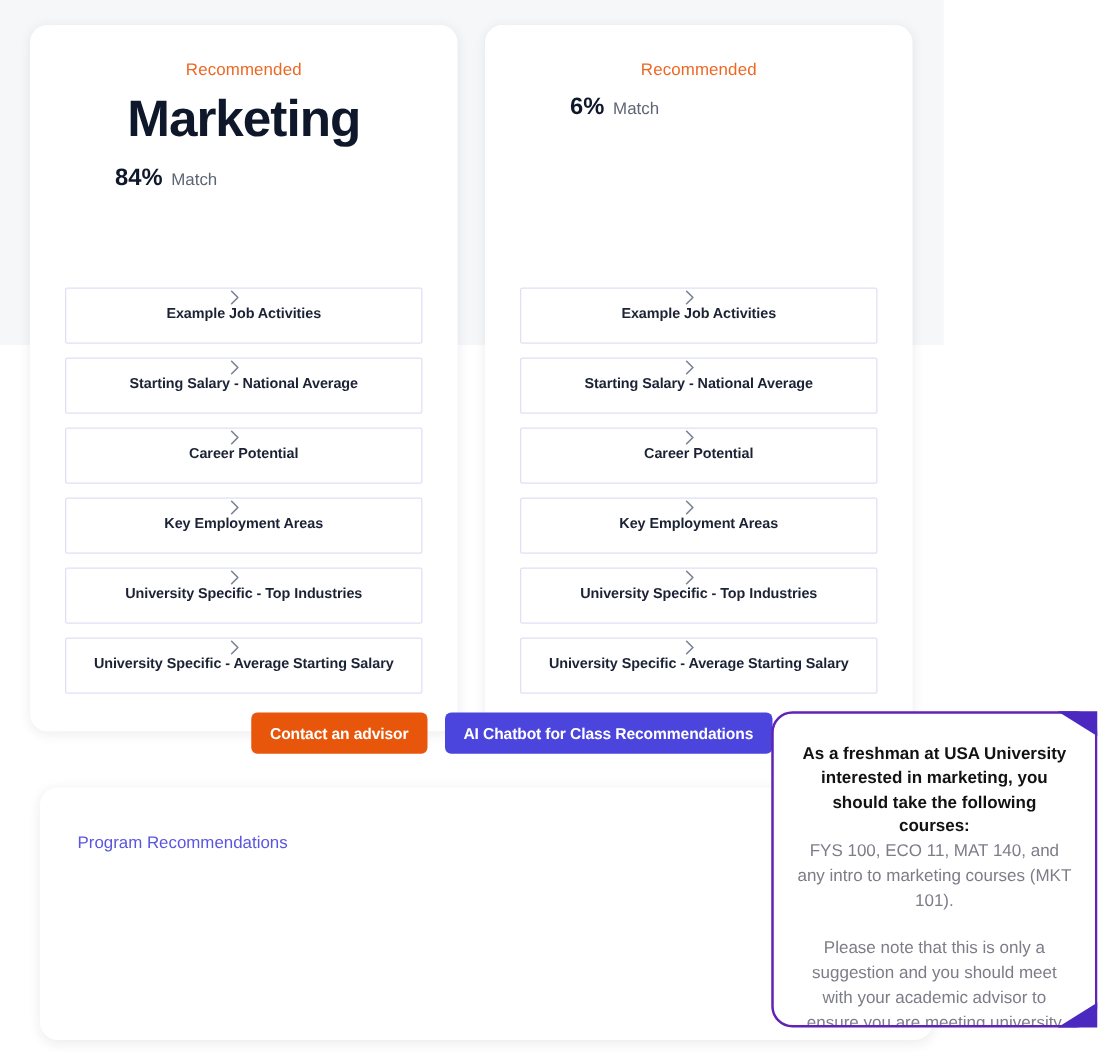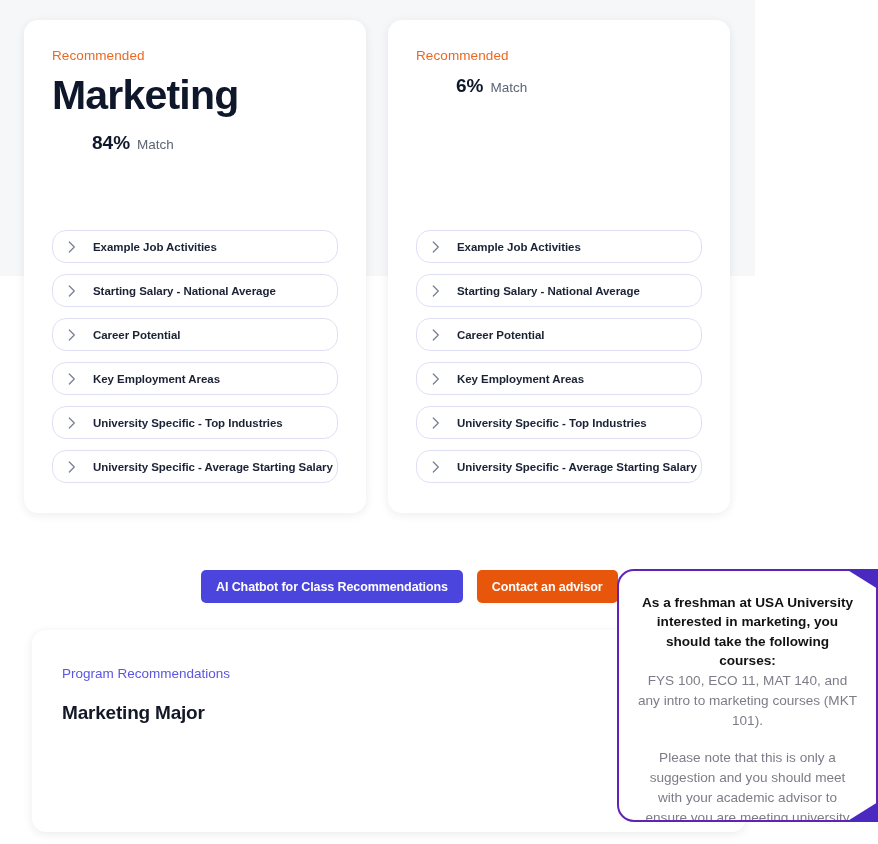--- a/index.html
+++ b/index.html
@@ -29,20 +29,21 @@
   }
 
   
   .cards-row {
     position: absolute;
     left: 24px;
     top: 20px;
     width: 720px;
     display: flex;
     gap: 22px;
+    text-align: center;
   }
 
   .major-card {
     width: 342px;
     background: #ffffff;
     border-radius: 14px;
     box-shadow: 0 2px 10px rgba(22, 28, 45, 0.08);
     padding: 28px 28px 30px 28px;
     display: flex;
     flex-direction: column;
@@ -83,28 +84,29 @@
 
   .accordion {
     margin-top: auto;
     padding-top: 26px;
     display: flex;
     flex-direction: column;
     gap: 11px;
   }
 
   .acc-item {
-    height: 33px;
+    height: 45px;
     border: 1px solid #dfe0f5;
-    border-radius: 14px;
+    border-radius: 2px;
     background: #ffffff;
     display: flex;
     align-items: center;
     padding: 0 12px;
     cursor: pointer;
+    flex-direction: column;
   }
   .acc-item .chev {
     width: 14px;
     height: 14px;
     flex: 0 0 14px;
     margin-right: 14px;
     display: flex;
     align-items: center;
     justify-content: center;
     color: #7b8293;
@@ -350,27 +352,26 @@
               </svg>
             </span>
           <span class="acc-label">University Specific - Average Starting Salary</span>
         </div>
       </div>
     </div>
 
   </div>
 
   <div class="btn-row">
+    <button class="btn btn-orange">Contact an advisor</button>
     <button class="btn btn-indigo">AI Chatbot for Class Recommendations</button>
-    <button class="btn btn-orange">Contact an advisor</button>
   </div>
 
   <div class="prog-panel">
     <div class="prog-kicker">Program Recommendations</div>
-    <div class="prog-title">Marketing Major</div>
   </div>
 
   <div class="bubble-wrap">
     <div class="bubble">
       <div class="bubble-q">As a freshman at USA University interested in marketing, you should take the following courses:</div>
       <div class="bubble-a">FYS 100, ECO 11, MAT 140, and any intro to marketing courses (MKT 101).</div>
       <div class="bubble-gap"></div>
       <div class="bubble-a">Please note that this is only a suggestion and you should meet with your academic advisor to ensure you are meeting university guidelines.</div>
     </div>
     <div class="bubble-tail-tr"></div>

